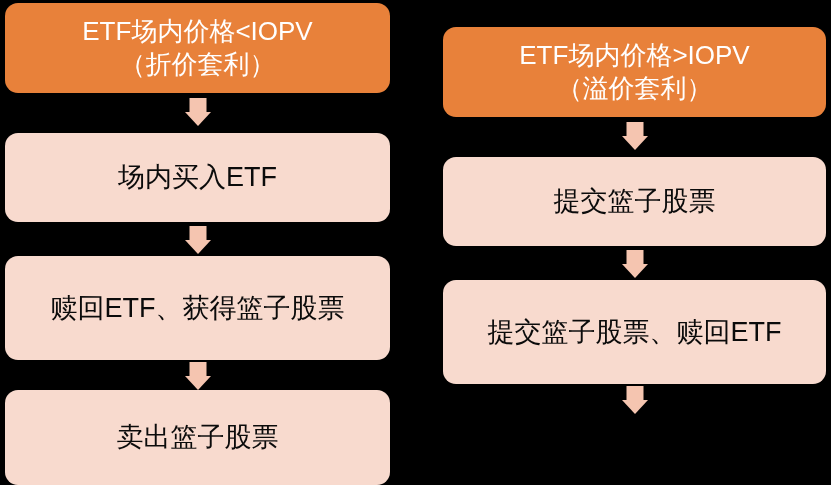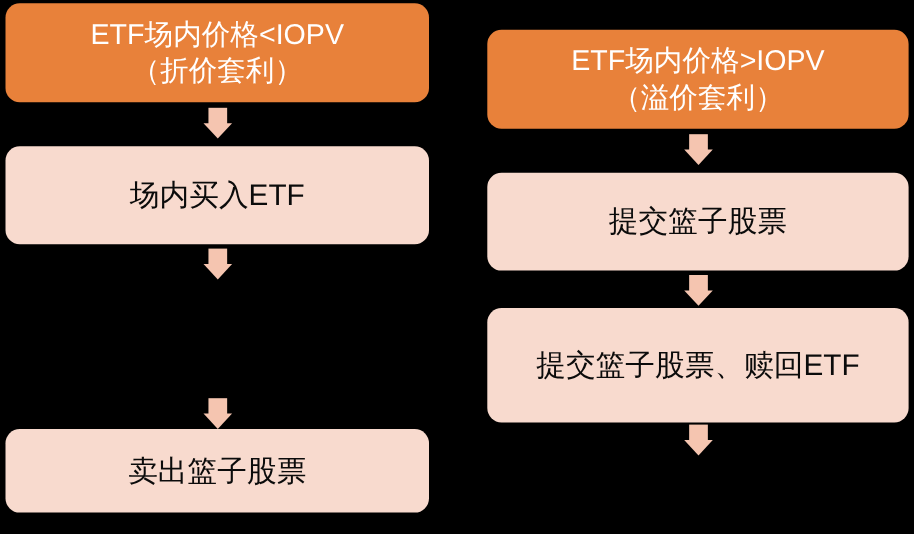--- a/index.html
+++ b/index.html
@@ -49,21 +49,21 @@
   .node-label {
     display: block;
     width: 100%;
     white-space: pre-line;
   }
 
   
   .row-1 { top: 3px;   height: 90px;  }
   .row-2 { top: 133px; height: 89px;  }
   .row-3 { top: 256px; height: 104px; }
-  .row-4 { top: 390px; height: 76px; font-family: Liberation Serif, serif;  }
+  .row-4 { top: 390px; height: 95px; font-family: Liberation Serif, serif;  }
 
   
   .arrow {
     position: absolute;
     left: 50%;
     transform: translateX(-50%);
     width: 26px;
     height: 28px;
   }
   .arrow .shaft {
@@ -109,20 +109,23 @@
 
     <div class="node node-step row-2">
       <span class="node-label">场内买入ETF</span>
     </div>
 
     <div class="arrow arrow-2">
       <span class="shaft"></span>
       <span class="head"></span>
     </div>
 
+    <div class="node node-step row-3">
+      <span class="node-label">赎回ETF、获得篮子股票</span>
+    </div>
 
     <div class="arrow arrow-3">
       <span class="shaft"></span>
       <span class="head"></span>
     </div>
 
     <div class="node node-step row-4">
       <span class="node-label">卖出篮子股票</span>
     </div>
   </div>

